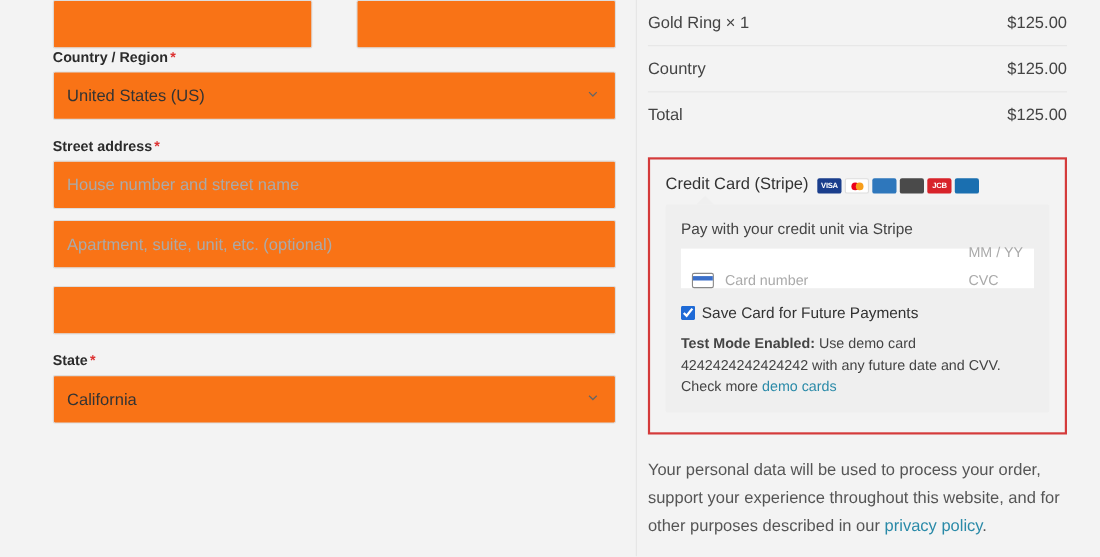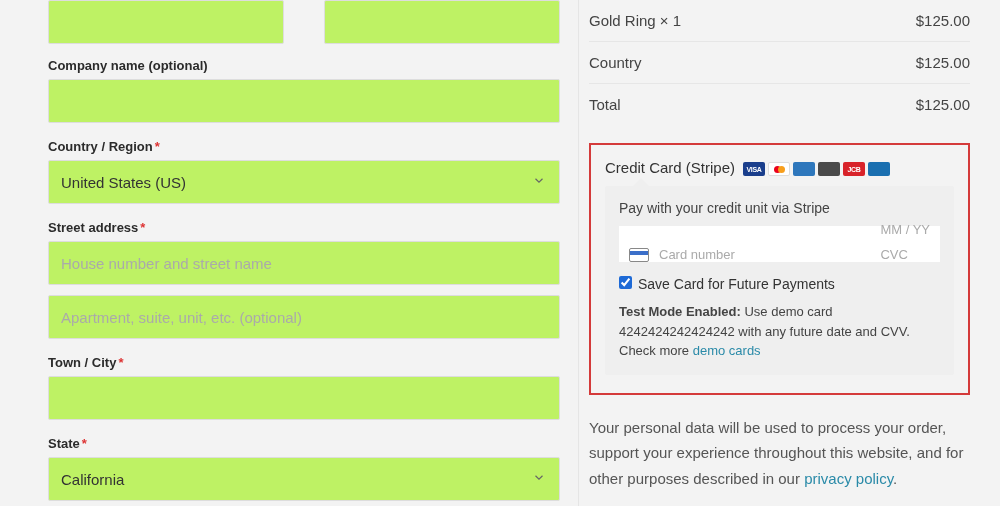--- a/index.html
+++ b/index.html
@@ -32,21 +32,21 @@
     font-weight: 600;
     color: #2b2b2b;
     margin-bottom: 6px;
     display: block;
   }
   .req { color: #d33; font-weight: 600; margin-left: 2px; }
   .input, .select {
     width: 100%;
     height: 44px;
     border: 1px solid #ddd;
-    background: #bef264;
+    background: #f97316;
     padding: 0 12px;
     font-size: 15px;
     color: #333;
     border-radius: 2px;
     outline: none;
   }
   .select {
     appearance: none;
     background-image: none;
     position: relative;
@@ -133,21 +133,21 @@
     gap: 10px;
   }
   .stripe-cardico {
     width:20px;height:14px;border:1px solid #888;border-radius:2px;
     position:relative;background:#fff;
   }
   .stripe-cardico::before{
     content:"";position:absolute;top:2px;left:0;right:0;height:4px;background:#3b6fc9;
   }
   .stripe-right { margin-left:auto; display:flex; gap:10px; color:#aaa; font-size:13px;flex-direction:column;}
-  .save-row { margin-top: 14px; font-size: 14px; color:#333; display:flex; align-items:flex-start; gap:6px;}
+  .save-row { margin-top: 14px; font-size: 14px; color:#333; display:flex; align-items:center; gap:6px;}
   .save-row input { accent-color:#1e6ad6; }
   .testmode { margin-top: 10px; font-size: 13px; color:#444; line-height:1.5;}
   .testmode b { font-weight:700; }
   .link { color:#2a8aa8; text-decoration:none; }
 
   .privacy {
     margin-top: 20px;
     font-size: 15px;
     color:#555;
     line-height:1.7;
@@ -160,24 +160,20 @@
 
 <div class="wrap">
 
   <div class="left-col">
 
     <div class="half-row">
       <div class="half"><input class="input" type="text" style=""></div>
       <div class="half"><input class="input" type="text" style=""></div>
     </div>
 
-    <div class="field" style="margin-top:14px">
-      <span class="label">Company name (optional)</span>
-      <input class="input" type="text" style="">
-    </div>
 
     <div class="field">
       <span class="label"><span>Country / Region</span><span class="req">*</span></span>
       <div class="select-wrap">
         <input class="input select" readonly="" value="United States (US)" style="">
         <span class="chev">
           <svg width="14" height="14" viewBox="0 0 24 24" fill="none" stroke="currentColor" stroke-width="2">
               <polyline points="6 9 12 15 18 9"></polyline>
             </svg>
         </span>
@@ -185,21 +181,20 @@
     </div>
 
     <div class="field">
       <span class="label"><span>Street address</span><span class="req">*</span></span>
       <input class="input" type="text" placeholder="House number and street name" style="">
       <div class="addr-gap"></div>
       <input class="input" type="text" placeholder="Apartment, suite, unit, etc. (optional)" style="">
     </div>
 
     <div class="field">
-      <span class="label"><span>Town / City</span><span class="req">*</span></span>
       <input class="input" type="text" style="">
     </div>
 
     <div class="field">
       <span class="label"><span>State</span><span class="req">*</span></span>
       <div class="select-wrap">
         <input class="input select" readonly="" value="California" style="">
         <span class="chev">
           <svg width="14" height="14" viewBox="0 0 24 24" fill="none" stroke="currentColor" stroke-width="2">
               <polyline points="6 9 12 15 18 9"></polyline>

